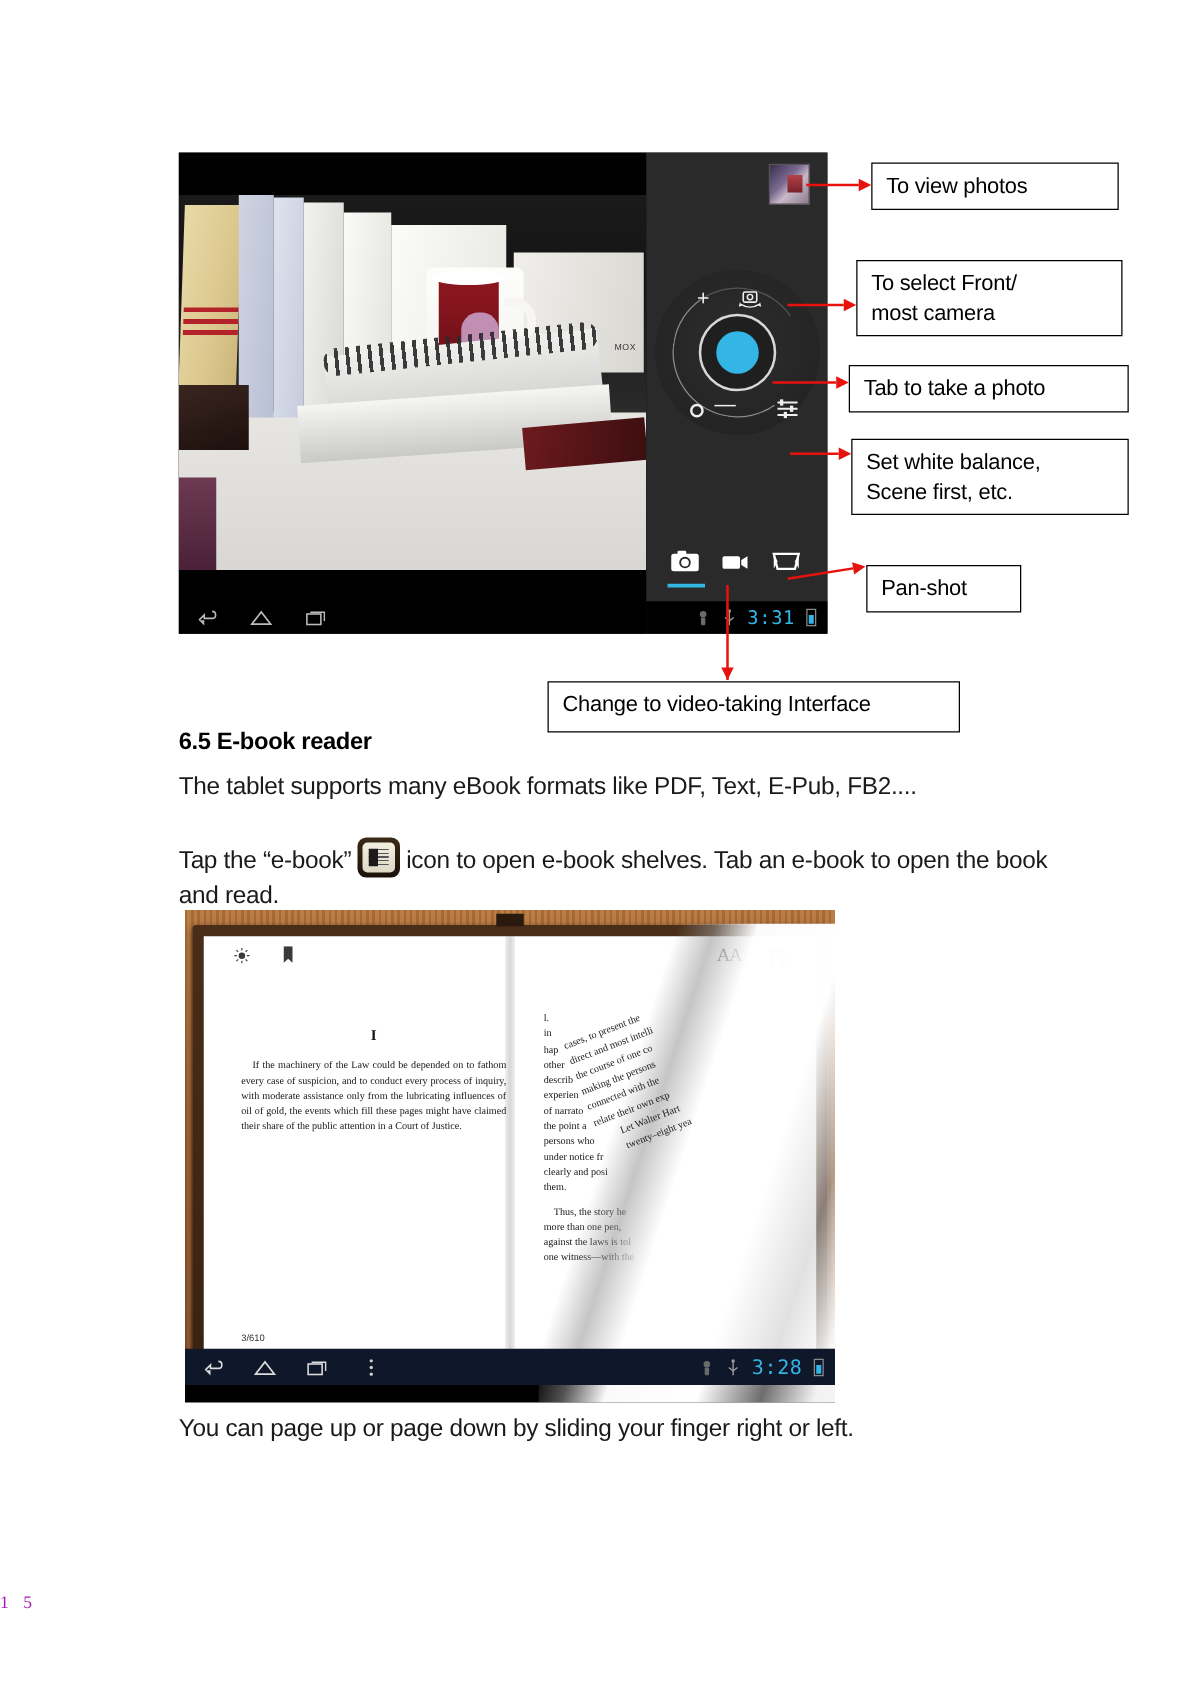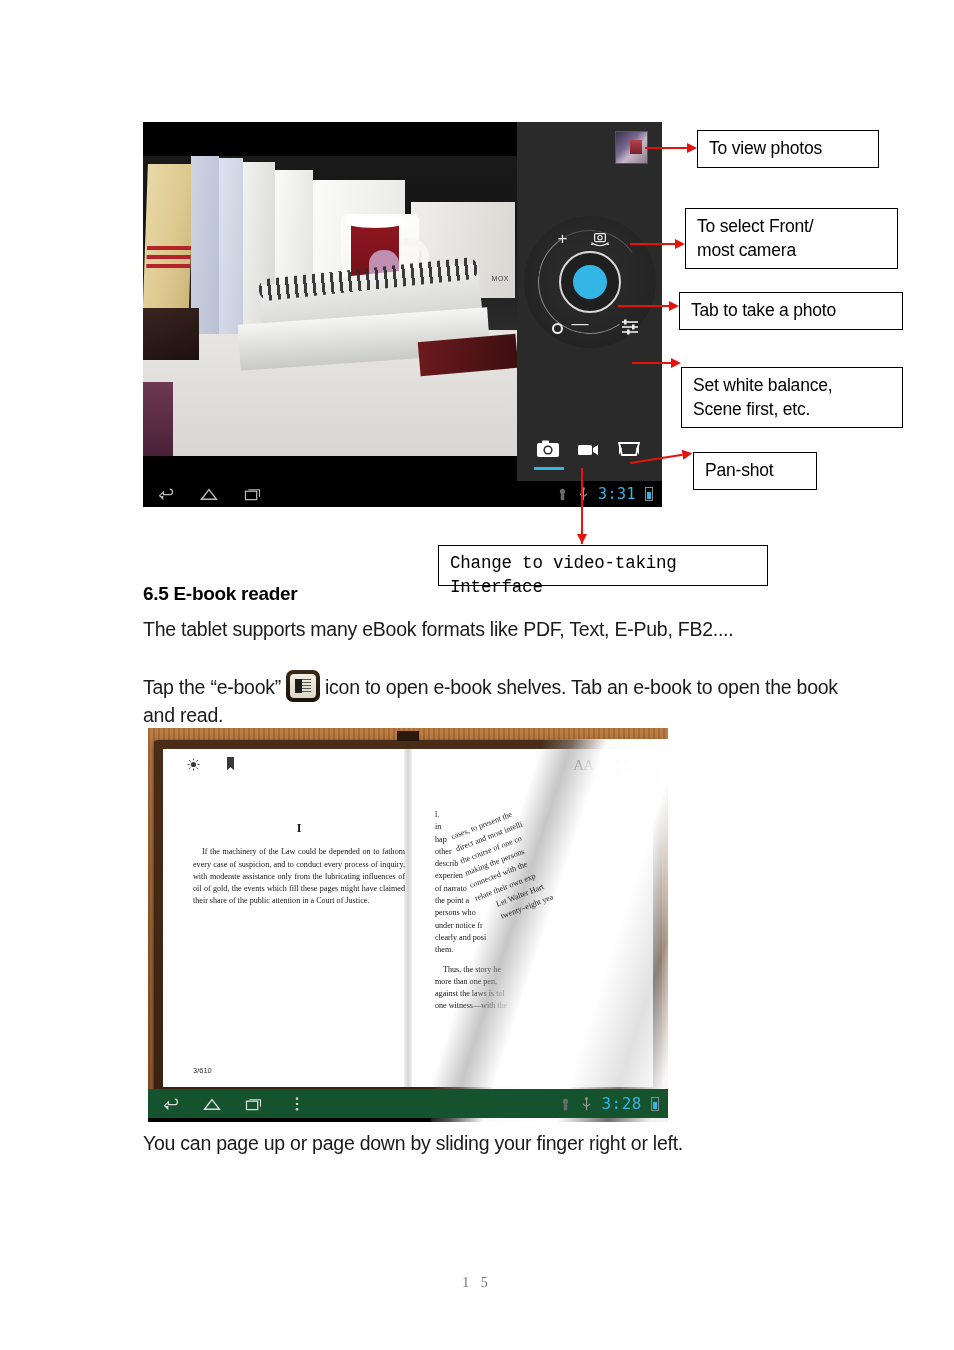--- a/index.html
+++ b/index.html
@@ -152,27 +152,27 @@
   .callout {
     position:absolute;
     border:1.4px solid #000;
     background:#fff;
     font-size:17.5px;
     line-height:1.35;
     padding:6px 11px;
     font-family:"Liberation Sans", sans-serif;
     letter-spacing:-0.2px;
   }
-  #co-view   { left:697px; top:130px;  width:182px; }
+  #co-view   { left:697px; top:130px;  width:198px; }
   #co-front  { left:685px; top:208px;  width:213px; }
   #co-photo  { left:679px; top:292px;  width:224px; }
-  #co-white  { left:681px; top:351px;  width:222px;margin-top:16px; }
+  #co-white  { left:681px; top:351px;  width:222px; }
   #co-pan    { left:693px; top:452px;  width:124px; }
   #co-change { left:438px; top:545px;  width:330px; height:41px; overflow:visible; }
-  #co-change .txt { display:block;font-family:Liberation Mono, monospace; }
+  #co-change .txt { display:block; }
 
   
   .arrow { position:absolute; }
   .arrow .ln { position:absolute; background:#e8120c; height:2px; top:0; left:0; }
   .arrow .hd {
     position:absolute; width:0; height:0;
     border-top:5px solid transparent; border-bottom:5px solid transparent;
     border-left:10px solid #e8120c; top:-4px;
   }
   .arrow-down .ln { width:2px; height:100%; left:0; top:0; }
@@ -285,31 +285,31 @@
        rgba(255,255,255,1) 58%,
        rgba(200,200,200,.55) 70%,
        rgba(255,255,255,.95) 80%,
        rgba(255,255,255,1) 100%);
     pointer-events:none;
   }
   .pgnum { position:absolute; left:30px; bottom:12px; font-size:7.5px; color:#333;
     font-family:"Liberation Sans", sans-serif; }
 
   .eb-sysbar {
-    position:absolute; left:0; bottom:4px; width:100%; height:29px; background:#14532d;
+    position:absolute; left:0; bottom:14px; width:100%; height:29px; background:#0f172a;
     display:flex; align-items:center;
   }
   .eb-nav { display:flex; align-items:center; gap:24px; padding-left:14px; }
   .eb-right { margin-left:auto; display:flex; align-items:center; gap:9px; padding-right:9px; }
   .eb-right .clock { color:#33b5e5; font-size:16px; letter-spacing:.5px;
     font-family:"DejaVu Sans Mono", monospace; }
 
   .pagenum-footer {
-    position:absolute; left:0; top:1275px; width:100%; text-align:center;
-    font-family:"Liberation Serif", serif; font-size:14px; color:#737373; letter-spacing:4px;
+    position:absolute; left:0; top:1275px; width:100%; text-align:left;
+    font-family:"Liberation Serif", serif; font-size:14px; color:#a21caf; letter-spacing:4px;
   }
 </style>
 </head>
 <body>
 
 <div id="camera-shot">
 
   <div class="cam-viewport">
     <div class="scene">
       <div class="scene-bg"></div>

